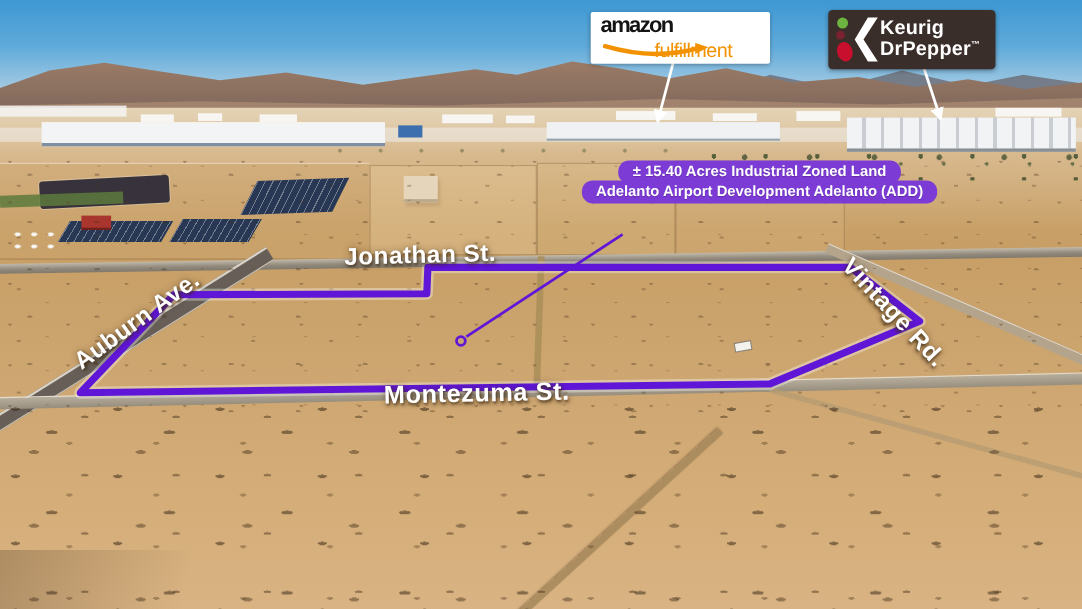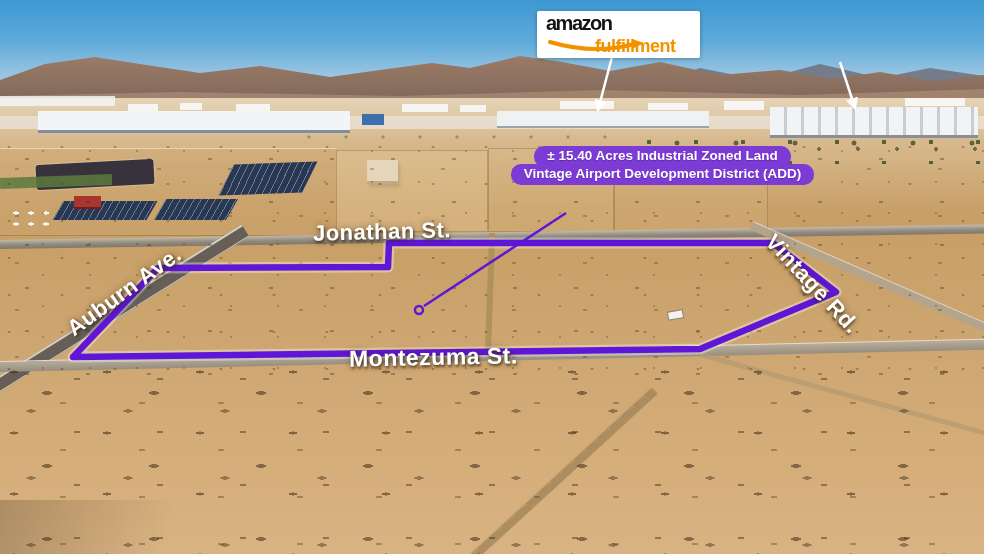--- a/index.html
+++ b/index.html
@@ -106,31 +106,31 @@
 
   
   .street{position:absolute;color:#fff;font-weight:700;letter-spacing:.5px;white-space:nowrap;
       text-shadow:1px 2px 3px rgba(60,40,18,.85),0 0 7px rgba(60,40,18,.45);}
   .lbl-jonathan{left:313px;top:219px;font-size:22px;transform:rotate(-1.5deg);}
   .lbl-auburn{left:70px;top:318px;font-size:22px;transform:rotate(-36deg);transform-origin:0 50%;}
   .lbl-montezuma{left:349px;top:344px;font-size:23px;transform:rotate(-1.2deg);}
   .lbl-vintage{left:779px;top:229px;font-size:22px;transform:rotate(47deg);transform-origin:0 0;}
 
   
-  .badge{position:absolute;left:490px;top:146px;width:345px;display:flex;flex-direction:column;align-items:center;text-align:right;}
+  .badge{position:absolute;left:518px;top:146px;width:345px;display:flex;flex-direction:column;align-items:center;text-align:right;}
   .badge-row{background:#7d3bd6;color:#fff;font-weight:700;font-size:13.5px;line-height:1.25;
       padding:2px 13px;border-radius:10px;margin-top:-3px;white-space:nowrap;
       text-shadow:0 1px 1px rgba(40,10,80,.35);}
   .badge-row:first-child{margin-top:0;}
 
   
   .amazon-card{position:absolute;left:537px;top:11px;width:163px;height:47px;background:#fff;
       border-radius:2px;box-shadow:0 1px 4px rgba(0,0,0,.3);}
   .amazon-word{position:absolute;left:9px;top:1px;font-size:20px;font-weight:700;letter-spacing:-1.5px;color:#141414;}
-  .amazon-tag{position:absolute;left:58px;top:25px;font-size:18px;font-weight:700;color:#f39200;letter-spacing:-.5px;}
+  .amazon-tag{position:absolute;left:58px;top:25px;font-size:18px;font-weight:400;color:#f39200;letter-spacing:-.5px;}
   .amazon-smile{position:absolute;left:11px;top:28px;}
 
   
   .keurig-card{position:absolute;left:753px;top:9px;width:152px;height:54px;background:#3a2e2a;
       border-radius:4px;box-shadow:0 1px 4px rgba(0,0,0,.35);}
   .kdp-icon{position:absolute;left:6px;top:5px;}
   .kdp-text{position:absolute;left:47px;top:7px;color:#fff;font-weight:700;line-height:1.08;font-size:18px;letter-spacing:.2px;}
   .kdp-tm{font-size:8px;vertical-align:super;}
 </style>
 </head>
@@ -214,26 +214,38 @@
     <rect x="668" y="311" width="15" height="8" fill="#f4f2ec" stroke="#8b8478" stroke-width="1" transform="rotate(-10 675 315)"></rect>
   </svg>
 
   <div class="street lbl-jonathan">Jonathan St.</div>
   <div class="street lbl-auburn">Auburn Ave.</div>
   <div class="street lbl-montezuma">Montezuma St.</div>
   <div class="street lbl-vintage">Vintage Rd.</div>
 
   <div class="badge">
     <div class="badge-row">± 15.40 Acres Industrial Zoned Land</div>
-    <div class="badge-row">Vintage Airport Development District (ADD)</div>
+    <div class="badge-row">Adelanto Airport Development Adelanto (ADD)</div>
   </div>
 
   <div class="amazon-card">
     <div class="amazon-word">amazon</div>
     <svg class="amazon-smile" width="100" height="14" viewBox="0 0 100 14">
       <path d="M2 3 Q 46 16 86 5" fill="none" stroke="#f39200" stroke-width="4" stroke-linecap="round"></path>
       <polygon points="84,0 96,4 84,10" fill="#f39200"></polygon>
     </svg>
     <div class="amazon-tag">fulfillment</div>
   </div>
 
+  <div class="keurig-card">
+    <svg class="kdp-icon" width="40" height="45" viewBox="0 0 40 45">
+      <circle cx="7" cy="7" r="5" fill="#6db33f"></circle>
+      <circle cx="5" cy="18" r="4" fill="#7a2230"></circle>
+      <ellipse cx="9" cy="33" rx="7" ry="9" fill="#c8102e" transform="rotate(-15 9 33)"></ellipse>
+      <path d="M30 2 L18 22 L30 42 L39 42 L26 22 L39 2 Z" fill="#ffffff"></path>
+    </svg>
+    <div class="kdp-text">
+      <div>Keurig</div>
+      <div><span>DrPepper</span><span class="kdp-tm">™</span></div>
+    </div>
+  </div>
 
 </div>
 
 </body></html>

